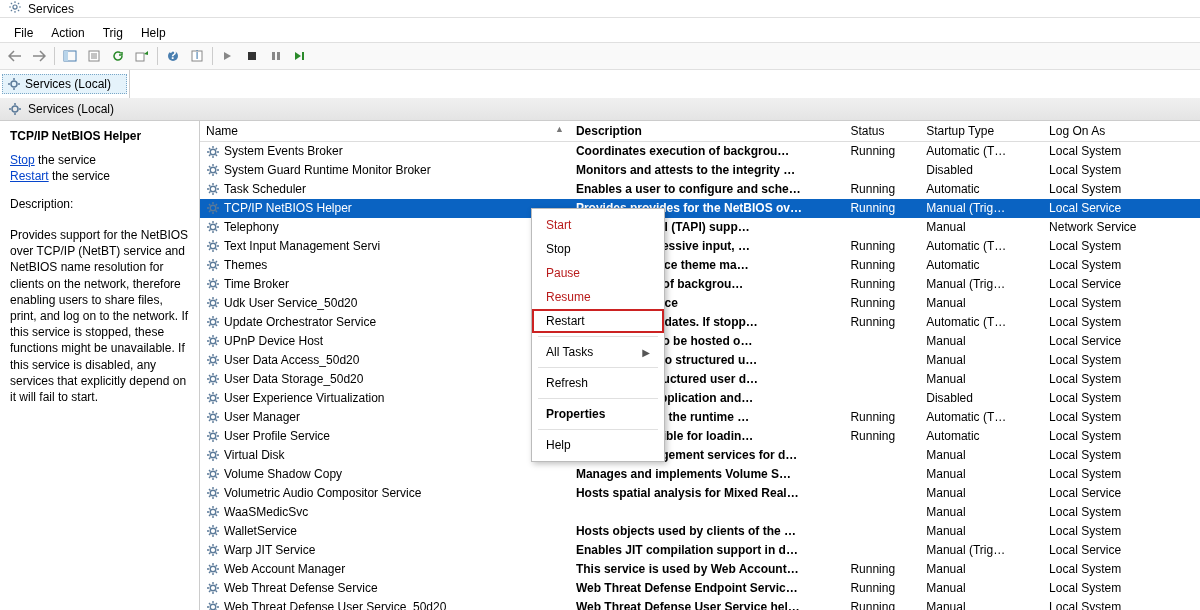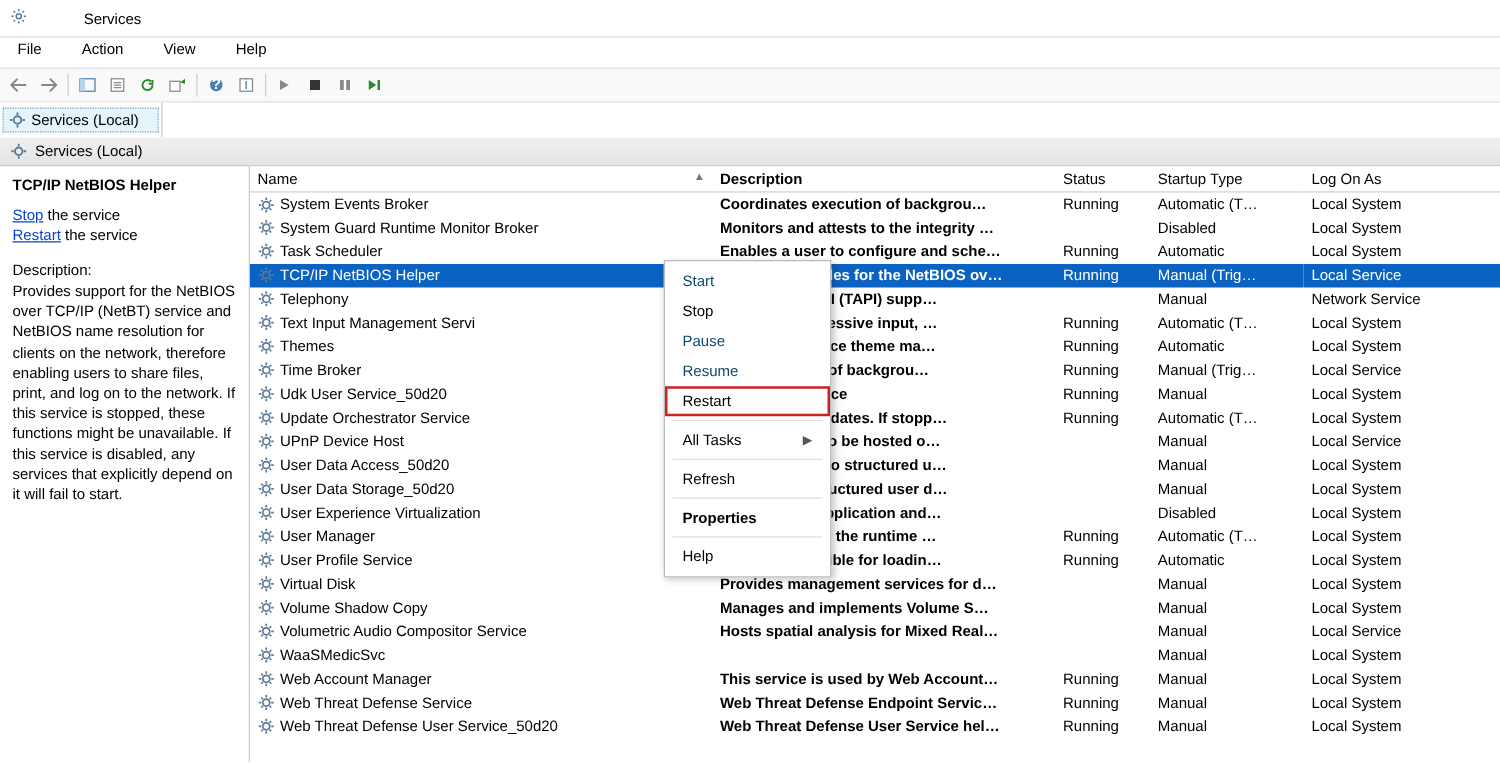--- a/index.html
+++ b/index.html
@@ -1,45 +1,45 @@
 <!DOCTYPE html>
 <html><head>
 <meta charset="utf-8">
 <style>
 * { margin:0; padding:0; box-sizing:border-box; font-family:"Segoe UI",Tahoma,sans-serif; font-size:12px; color:#000; }
 body { background:#fff; width:1200px; height:610px; overflow:hidden; position:relative; }
-.titlebar { height:30px; display:flex; align-items:center; padding:0 8px; border-bottom:1px solid #e0e0e0;gap:39px; }
+.titlebar { height:18px; display:flex; align-items:center; padding:0 8px; border-bottom:1px solid #e0e0e0; }
 .titlebar .gear { margin-right:6px; }
-.menubar { height:24px; display:flex; align-items:flex-start; padding:0 6px; gap:16px; }
+.menubar { height:24px; display:flex; align-items:flex-end; padding:0 6px; gap:2px; }
 .menubar span { padding:2px 8px; cursor:default; }
 .toolbar { height:28px; display:flex; align-items:center; padding:0 4px; gap:2px; border-top:1px solid #e0e0e0; border-bottom:1px solid #e0e0e0; background:#f9f9f9; }
 .tbtn { width:22px; height:22px; display:flex; align-items:center; justify-content:center; border:1px solid transparent; }
 .tsep { width:1px; height:18px; background:#ccc; margin:0 2px; }
 .main { display:flex; height:calc(610px - 30px - 24px - 28px);flex-direction:column; }
 .leftpane { width:130px; border-right:1px solid #ccc; background:#fff; padding:4px 2px; }
 .leftpane .item { display:flex; align-items:center; gap:4px; padding:2px 4px; background:#e5f3fb; border:1px dotted #7aa7c7; }
 .rightpane { flex:1; display:flex; flex-direction:column; }
 .panetitle { background:linear-gradient(#f0f0f0,#e4e4e4); padding:4px 8px; border-bottom:1px solid #ccc; display:flex; align-items:center; gap:6px; }
 .split { display:flex; flex:1; overflow:hidden; }
 .detail { width:200px; padding:8px 10px; border-right:1px solid #ccc; }
 .detail .svcname { font-weight:bold; margin-bottom:10px; }
 .detail a { color:#0645cc; text-decoration:underline; cursor:pointer; }
 .detail .lbl { display:block; margin-bottom:2px; }
-.detail .desc-title { margin-top:14px; margin-bottom:2px; }
+.detail .desc-title { margin-top:14px; margin-bottom:16px; }
 .listwrap { flex:1; overflow:hidden; position:relative; }
 table { border-collapse:collapse; width:100%; table-layout:fixed; }
 th { text-align:left; font-weight:normal; padding:3px 6px; background:#fff; border-bottom:1px solid #ddd; position:sticky; top:0; white-space:nowrap; overflow:hidden; }
 th .sort { float:right; color:#777; font-size:9px; }
 td { padding:1px 6px; white-space:nowrap; overflow:hidden; text-overflow:ellipsis; }
 tbody tr { height:19px; }
 tbody tr.selected td { background:#0a63c2; color:#fff; }
 .svcicon { display:inline-flex; vertical-align:middle; margin-right:4px; }
 .ctxmenu { position:absolute; left:531px; top:208px; width:134px; background:#fff; border:1px solid #bbb; box-shadow:2px 2px 6px rgba(0,0,0,.25); padding:4px 0; z-index:50; }
 .ctxmenu .mi { padding:5px 14px; cursor:default; display:flex; justify-content:space-between; align-items:center; }
-.ctxmenu .mi.disabled { color:#0c4a6e; }
+.ctxmenu .mi.disabled { color:#b91c1c; }
 .ctxmenu .mi.bold { font-weight:bold; }
 .ctxmenu .sep { height:1px; background:#e0e0e0; margin:3px 6px; }
 .ctxmenu .mi.hl { border:2px solid #c22; padding:3px 12px; }
 .arrow { font-size:10px; color:#555; }
 th:nth-child(1),td:nth-child(1){width:283px;}
 th:nth-child(2),td:nth-child(2){width:210px;font-weight:bold;}
 th:nth-child(3),td:nth-child(3){width:58px;}
 th:nth-child(4),td:nth-child(4){width:94px;}
 th:nth-child(5),td:nth-child(5){width:120px;}
 </style>
@@ -52,21 +52,21 @@
         <circle cx="12" cy="12" r="3.5" fill="none" stroke="#5b7a99" stroke-width="2"></circle>
         <path d="M12 2v3M12 19v3M2 12h3M19 12h3M4.9 4.9l2.1 2.1M17 17l2.1 2.1M4.9 19.1 7 17M17 7l2.1-2.1" stroke="#5b7a99" stroke-width="2"></path>
       </svg>
   </span>
   <span>Services</span>
 </div>
 
 <div class="menubar">
   <span>File</span>
   <span>Action</span>
-  <span>View</span>
+  <span>Trig</span>
   <span>Help</span>
 </div>
 
 <div class="toolbar">
   <div class="tbtn">
       <svg width="14" height="12">
         <path d="M6 1 1 6l5 5M1 6h12" stroke="#888" fill="none" stroke-width="1.5"></path>
       </svg>
     </div>
   <div class="tbtn">
@@ -410,20 +410,44 @@
                 <td><span class="svcicon">
                     <svg width="14" height="14">
                       <circle cx="7" cy="7" r="2.8" fill="none" stroke="#5b7a99" stroke-width="1.4"></circle>
                       <path d="M7 1v2M7 11v2M1 7h2M11 7h2M3 3l1.4 1.4M9.6 9.6 11 11M3 11l1.4-1.4M9.6 4.4 11 3" stroke="#5b7a99" stroke-width="1.4"></path>
                     </svg>
                   </span>WaaSMedicSvc</td>
                 <td><failed to="" read="" description.="" error="" c…<="" td=""></failed></td>
                 <td></td>
                 <td>Manual</td>
                 <td>Local System</td>
+              </tr>
+              <tr>
+                <td><span class="svcicon">
+                    <svg width="14" height="14">
+                      <circle cx="7" cy="7" r="2.8" fill="none" stroke="#5b7a99" stroke-width="1.4"></circle>
+                      <path d="M7 1v2M7 11v2M1 7h2M11 7h2M3 3l1.4 1.4M9.6 9.6 11 11M3 11l1.4-1.4M9.6 4.4 11 3" stroke="#5b7a99" stroke-width="1.4"></path>
+                    </svg>
+                  </span>WalletService</td>
+                <td>Hosts objects used by clients of the …</td>
+                <td></td>
+                <td>Manual</td>
+                <td>Local System</td>
+              </tr>
+              <tr>
+                <td><span class="svcicon">
+                    <svg width="14" height="14">
+                      <circle cx="7" cy="7" r="2.8" fill="none" stroke="#5b7a99" stroke-width="1.4"></circle>
+                      <path d="M7 1v2M7 11v2M1 7h2M11 7h2M3 3l1.4 1.4M9.6 9.6 11 11M3 11l1.4-1.4M9.6 4.4 11 3" stroke="#5b7a99" stroke-width="1.4"></path>
+                    </svg>
+                  </span>Warp JIT Service</td>
+                <td>Enables JIT compilation support in d…</td>
+                <td></td>
+                <td>Manual (Trig…</td>
+                <td>Local Service</td>
               </tr>
               <tr>
                 <td><span class="svcicon">
                     <svg width="14" height="14">
                       <circle cx="7" cy="7" r="2.8" fill="none" stroke="#5b7a99" stroke-width="1.4"></circle>
                       <path d="M7 1v2M7 11v2M1 7h2M11 7h2M3 3l1.4 1.4M9.6 9.6 11 11M3 11l1.4-1.4M9.6 4.4 11 3" stroke="#5b7a99" stroke-width="1.4"></path>
                     </svg>
                   </span>Web Account Manager</td>
                 <td>This service is used by Web Account…</td>
                 <td>Running</td>

